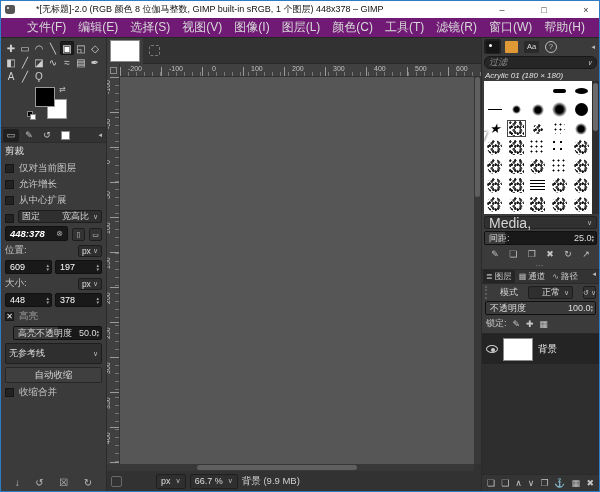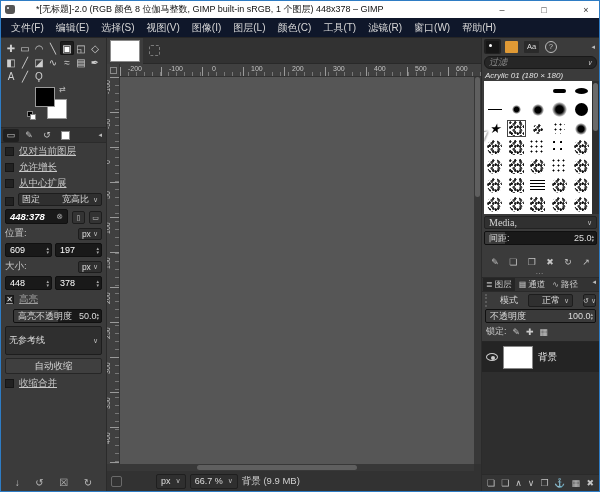--- a/index.html
+++ b/index.html
@@ -5,21 +5,21 @@
   *{margin:0;padding:0;box-sizing:border-box;font-family:"Liberation Sans",sans-serif;}
   html,body{background:#888;}
   #win{position:relative;width:600px;height:492px;background:#3b3b3b;border:1px solid #2e7cc4;overflow:hidden;}
   
   #titlebar{height:17px;background:#ffffff;display:flex;align-items:center;font-size:9px;color:#111;gap:16px;}
   #titlebar .appicon{width:10px;height:9px;margin:0 5px 0 4px;background:#555;border-radius:2px 2px 3px 3px;position:relative;}
   #titlebar .appicon::after{content:"";position:absolute;left:2px;top:2px;width:2px;height:2px;background:#fff;border-radius:50%;}
   #titlebar .title{flex:1;white-space:nowrap;overflow:hidden;}
   .wbtn{width:26px;height:17px;display:flex;align-items:center;justify-content:center;font-size:9px;color:#333;}
   
-  #menubar{height:20px;background:#0f172a;display:flex;align-items:center;font-size:10px;color:#d8d8d8;padding-left:4px;border-bottom:1px solid #262626;}
+  #menubar{height:20px;background:#701a75;display:flex;align-items:center;font-size:12px;color:#d8d8d8;padding-left:20px;border-bottom:1px solid #262626;}
   #menubar span{padding:2px 6px;}
   
   #main{display:flex;height:453px;}
   
   #leftdock{width:106px;background:#3b3b3b;border-right:1px solid #2b2b2b;display:flex;flex-direction:column;font-size:9.5px;color:#d4d4d4;}
   #toolgrid{display:flex;flex-wrap:wrap;padding:3px 2px 0 3px;width:106px;}
   .tool{width:14px;height:14px;display:flex;align-items:center;justify-content:center;font-size:10px;color:#cfcfcf;border-radius:2px;}
   .tool.active{background:#1d1d1d;box-shadow:inset 0 0 0 1px #151515;color:#fff;}
   #fgbg{position:relative;height:40px;margin:2px 0 2px 34px;width:40px;}
   #fgbg .fg{position:absolute;left:0;top:2px;width:20px;height:20px;background:#000;border:1px solid #9a9a9a;z-index:2;}
@@ -29,21 +29,21 @@
   #fgbg .mini i{position:absolute;width:6px;height:6px;background:#000;border:1px solid #888;}
   #fgbg .mini i+i{left:3px;top:3px;background:#fff;}
   
   #to-tabs{height:16px;background:#333;display:flex;align-items:center;gap:2px;padding:0 2px;border-top:1px solid #2b2b2b;border-bottom:1px solid #2b2b2b;}
   .dtab{width:16px;height:13px;display:flex;align-items:center;justify-content:center;font-size:9px;color:#ccc;border-radius:2px;}
   .dtab.active{background:#202020;}
   .dtab .sw{width:9px;height:9px;background:#fff;border:1px solid #888;}
   .spacer{flex:1;}
   #tool-options{padding:2px 4px;flex:1;display:flex;flex-direction:column;gap:3px;overflow:hidden;}
   .opt-title{font-size:9.5px;color:#e0e0e0;margin-bottom:1px;}
-  .chkrow{display:flex;align-items:center;gap:5px;height:13px;color:#c9c9c9;text-decoration:underline;}
+  .chkrow{display:flex;align-items:center;gap:5px;height:13px;color:#c9c9c9;}
   .chk{width:9px;height:9px;background:#222;border:1px solid #161616;display:flex;align-items:center;justify-content:center;font-size:8px;color:#eee;flex:none;}
   .combo{background:#2f2f2f;border:1px solid #1d1d1d;border-radius:2px;display:flex;align-items:center;font-size:9px;color:#ddd;padding:0 3px;height:13px;}
   .combo .cv{flex:1;}
   .chev{font-size:7px;color:#bbb;margin-left:2px;}
   .fixedrow{display:flex;align-items:flex-end;gap:4px;}
   .fixedrow .combo{flex:1;}
   .entry{background:#191919;border:1px solid #101010;color:#fff;font-size:9.5px;font-style:italic;font-weight:bold;display:flex;align-items:center;height:15px;padding:0 4px;border-radius:2px;}
   .entry .ev{flex:1;}
   .sqbtn{width:13px;height:13px;background:#333;border:1px solid #1d1d1d;border-radius:2px;display:flex;align-items:center;justify-content:center;font-size:7px;color:#ccc;flex:none;}
   .lblrow{display:flex;align-items:center;justify-content:space-between;height:13px;color:#c9c9c9;}
@@ -115,22 +115,22 @@
      radial-gradient(circle at 70% 55%,#444 1.2px,transparent 1.8px),
      radial-gradient(circle at 45% 80%,#111 1px,transparent 1.5px);
      background-size:5px 5px,7px 6px,6px 7px;border-radius:50%;}
   .b-tex.sq{border-radius:2px;}
   .b-dots{width:15px;height:15px;background:radial-gradient(circle at 30% 30%,#000 0.8px,transparent 1.2px);background-size:5px 5px;}
   .b-hatch{width:15px;height:11px;background:repeating-linear-gradient(to bottom,#000 0 1px,transparent 1px 3px);}
   .cursorarrow{position:absolute;left:-2px;bottom:-3px;width:0;height:0;border-left:7px solid #fff;border-bottom:9px solid transparent;filter:drop-shadow(0 0 1px #000);transform:rotate(-15deg);z-index:3;}
   #gridscroll{width:7px;background:#2e2e2e;position:relative;}
   #gridscroll .thumb{position:absolute;top:2px;left:1px;width:5px;height:48px;background:#6a6a6a;border-radius:3px;}
   #mediarow{margin:2px 2px 0;background:#303030;border:1px solid #222;height:13px;display:flex;align-items:center;padding:0 4px;border-radius:2px;}
-  #mediarow .mv{flex:1;font-size:10px;font-family:Liberation Serif, serif;}
-  #spacingrow{margin:2px 2px 8px;}
+  #mediarow .mv{flex:1;font-size:14px;}
+  #spacingrow{margin:2px 2px 0;}
   #brushbtns{height:17px;display:flex;align-items:center;justify-content:space-around;padding:0 4px;color:#c4c4c4;font-size:9px;}
   #splitter{height:7px;display:flex;align-items:center;justify-content:center;color:#888;font-size:8px;letter-spacing:2px;}
   #lay-tabs{height:15px;display:flex;align-items:stretch;gap:1px;padding:0 1px;background:#333;border-top:1px solid #2a2a2a;border-bottom:1px solid #2a2a2a;}
   .ltab{display:flex;align-items:center;gap:2px;padding:0 3px;font-size:8.5px;color:#ccc;}
   .ltab.active{background:#252525;}
   .ltab .ic{font-size:8px;color:#bbb;}
   #moderow{display:flex;align-items:center;gap:10px;padding:2px 3px;}
   #moderow .lbl{font-size:9px;}
   #opacityrow{margin:0 3px;}
   #lockrow{display:flex;align-items:center;gap:6px;padding:2px 4px;font-size:9px;color:#c9c9c9;}
@@ -206,20 +206,21 @@
         <span class="dtab">✎</span>
         <span class="dtab">↺</span>
         <span class="dtab">
             <span class="sw"></span>
           </span>
         <span class="spacer"></span>
         <span class="menu-sm">◂</span>
       </div>
 
       <div id="tool-options">
+        <div class="opt-title">剪裁</div>
         <div class="chkrow">
           <span class="chk"></span>
           <span>仅对当前图层</span>
         </div>
         <div class="chkrow">
           <span class="chk"></span>
           <span>允许增长</span>
         </div>
         <div class="chkrow">
           <span class="chk"></span>
@@ -278,21 +279,21 @@
         <div class="chkrow" style="color:#9d9d9d">
           <span class="chk">✕</span>
           <span>高亮</span>
         </div>
         <div class="sliderrow" style="margin-left:8px">
           <span class="fill" style="width:50%"></span>
           <span class="sv">高亮不透明度</span>
           <span>50.0</span>
           <span class="steps">▴<br>▾</span>
         </div>
-        <div class="combo" style="height:29px">
+        <div class="combo" style="height:21px">
           <span class="cv">无参考线</span>
           <span class="chev">∨</span>
         </div>
         <div class="btnwide">自动收缩</div>
         <div class="chkrow">
           <span class="chk"></span>
           <span>收缩合并</span>
         </div>
         <div class="spacer"></div>
       </div>

